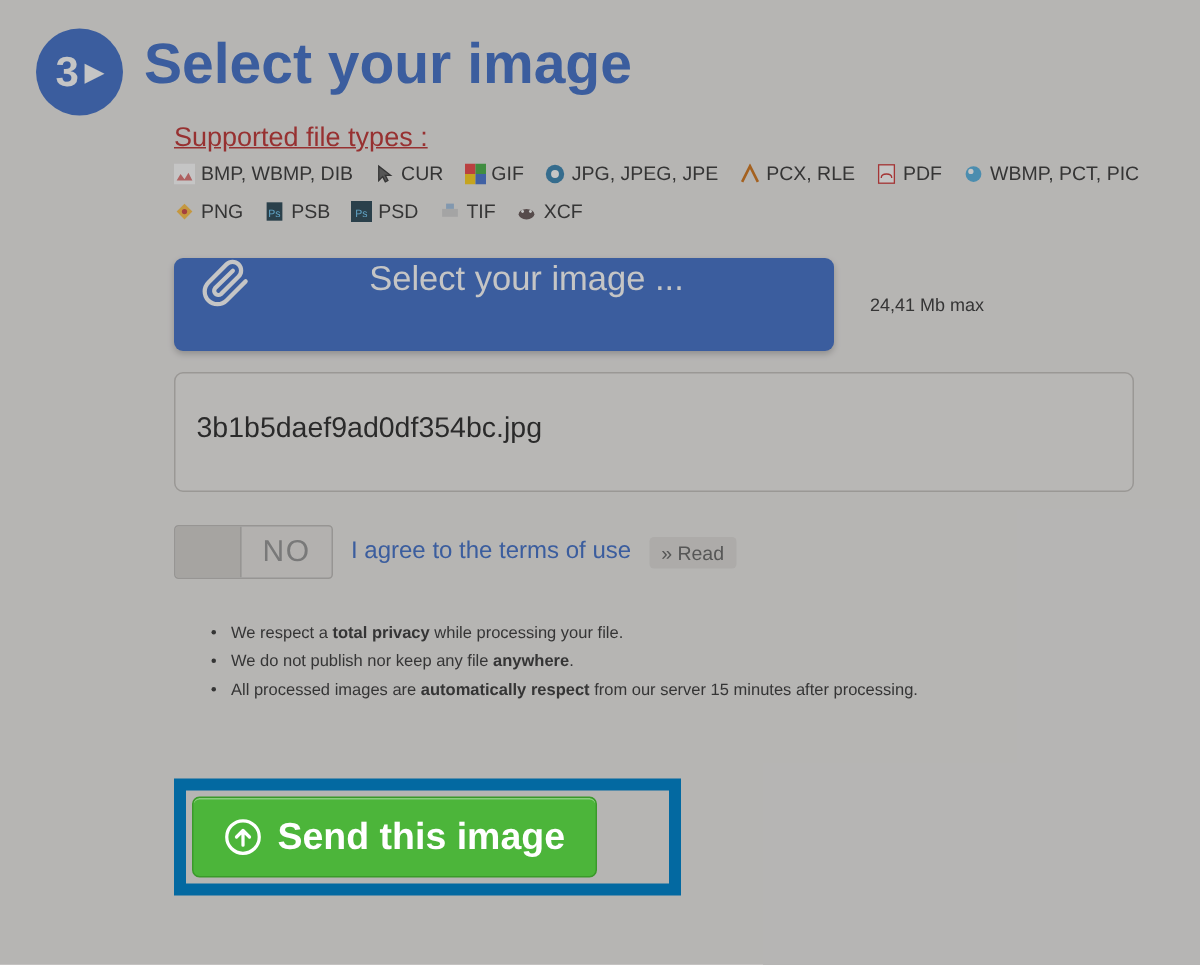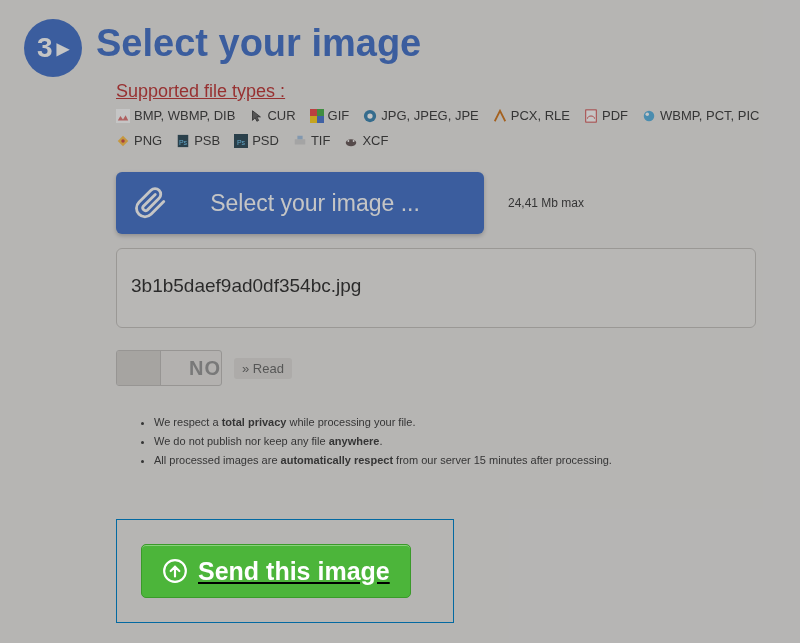--- a/index.html
+++ b/index.html
@@ -38,58 +38,58 @@
 
     .support { margin-left: 92px; margin-top: 4px; }
     .support-label { font-size: 18px; text-decoration: underline; color: #b91c1c; margin-bottom: 6px; display: inline-block; }
     .types { display: flex; flex-wrap: wrap; gap: 10px 14px; font-size: 13px; font-weight: 400; color: #222; }
     .ft { display: inline-flex; align-items: center; gap: 4px; }
     .ft svg, .ft .ic { width: 14px; height: 14px; display: inline-block; }
 
     .upload-row { margin-left: 92px; margin-top: 24px; display: flex; align-items: center; gap: 24px; }
     .select-btn {
       background: #2b60c3; color: #fff; border: none; border-radius: 6px;
-      height: 62px; width: 368px; font-size: 23px; font-weight: 400;
-      display: flex; align-items: center; cursor: pointer;
+      height: 62px; width: 440px; font-size: 23px; font-weight: 400;
+      display: flex; cursor: pointer;
       box-shadow: 0 2px 4px rgba(0,0,0,.25);
     }
     .select-btn .icon-wrap { width: 70px; display:flex; justify-content:center; }
     .select-btn .lbl { flex: 1; text-align: center; padding-right: 40px; }
     .max-size { color: #222; font-size: 12px; }
 
     .file-box {
       margin-left: 92px; margin-top: 14px; width: 640px; min-height: 80px;
       border: 1px solid #bdbab6; border-radius: 6px; background: #eceae7;
       padding: 26px 14px; font-size: 19px; color: #111;
     }
 
     .consent-row { margin-left: 92px; margin-top: 22px; display: flex; align-items: center; gap: 12px; }
     .toggle {
       width: 106px; height: 36px; border: 1px solid #b8b6b3; border-radius: 3px;
       background: #e3e1de; display: flex; align-items: center; cursor: pointer;
       overflow: hidden;
     }
     .toggle .knob { width: 44px; height: 100%; background: #cfccc8; border-right: 1px solid #b8b6b3; }
-    .toggle .state { flex:1; text-align:right; font-size: 20px; font-weight:700; color:#8a8a8a; letter-spacing: 1px; }
+    .toggle .state { flex:1; text-align:center; font-size: 20px; font-weight:400; color:#8a8a8a; letter-spacing: 1px; }
     .consent-text { color: #2b60c3; font-size: 16px; }
     .read-chip {
       background: #dad8d4; color: #555; border: none; border-radius: 3px;
       padding: 3px 8px; font-size: 13px; cursor: pointer;
     }
 
     .privacy-list { margin-left: 130px; margin-top: 28px; font-size: 11px; color: #222; line-height: 1.55; }
     .privacy-list li { margin-bottom: 2px; }
     .privacy-list b { font-weight: 700; }
 
     .send-area {
       margin-left: 92px; margin-top: 48px;
-      width: 338px; padding: 24px;
-      border: 1px solid #0369a1;
+      width: 338px; padding: 4px;
+      border: 8px solid #0369a1;
       display: inline-block;
-      position: relative; z-index: 100; text-decoration: underline;
+      position: relative; z-index: 100;
     }
     .send-btn {
       background: #4cb53a; color: #fff; border: 1px solid #3a9a2a; border-radius: 5px;
       height: 54px; padding: 0 20px; font-size: 25px; font-weight: 700;
       display: flex; align-items: center; gap: 10px; cursor: pointer;
       box-shadow: inset 0 1px 0 rgba(255,255,255,.35);
     }
     .send-btn svg { width: 26px; height: 26px; }
   </style>
 </head>
@@ -209,20 +209,21 @@
 
   <div class="file-box">
     <span>3b1b5daef9ad0df354bc.jpg</span>
   </div>
 
   <div class="consent-row">
     <div class="toggle">
       <div class="knob"></div>
       <div class="state">NO</div>
     </div>
+    <span class="consent-text">I agree to the terms of use</span>
     <button class="read-chip">» Read</button>
   </div>
 
   <ul class="privacy-list">
       <li><span>We respect a </span><b>total privacy</b><span> while processing your file.</span></li>
       <li><span>We do not publish nor keep any file </span><b>anywhere</b><span>.</span></li>
       <li><span>All processed images are </span><b>automatically respect</b><span> from our server 15 minutes after processing.</span></li>
     </ul>
 
   <div class="send-area">

